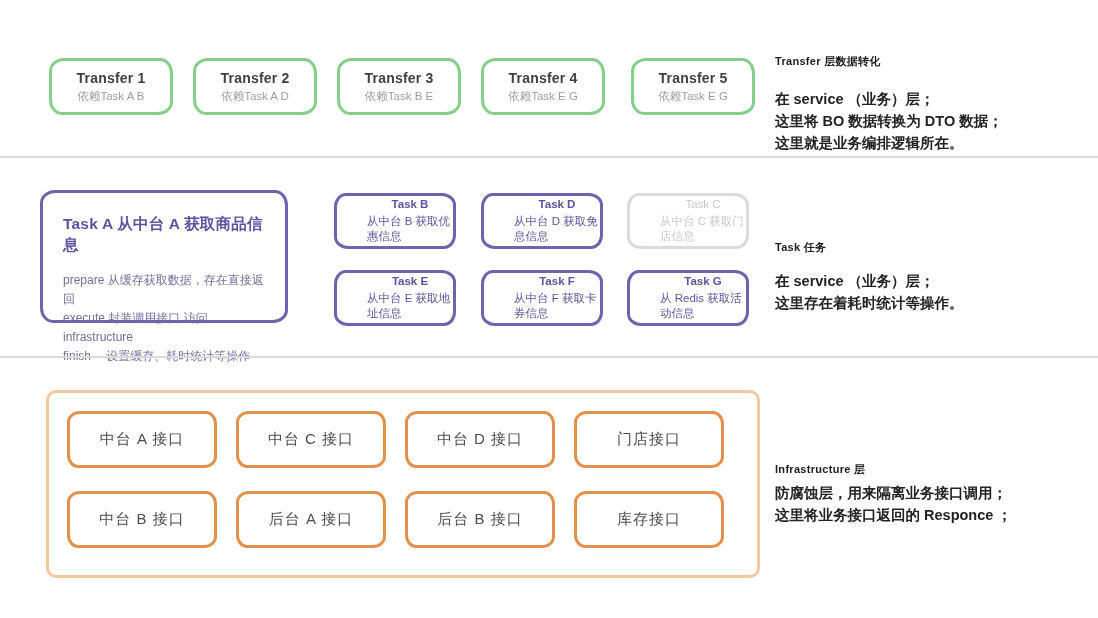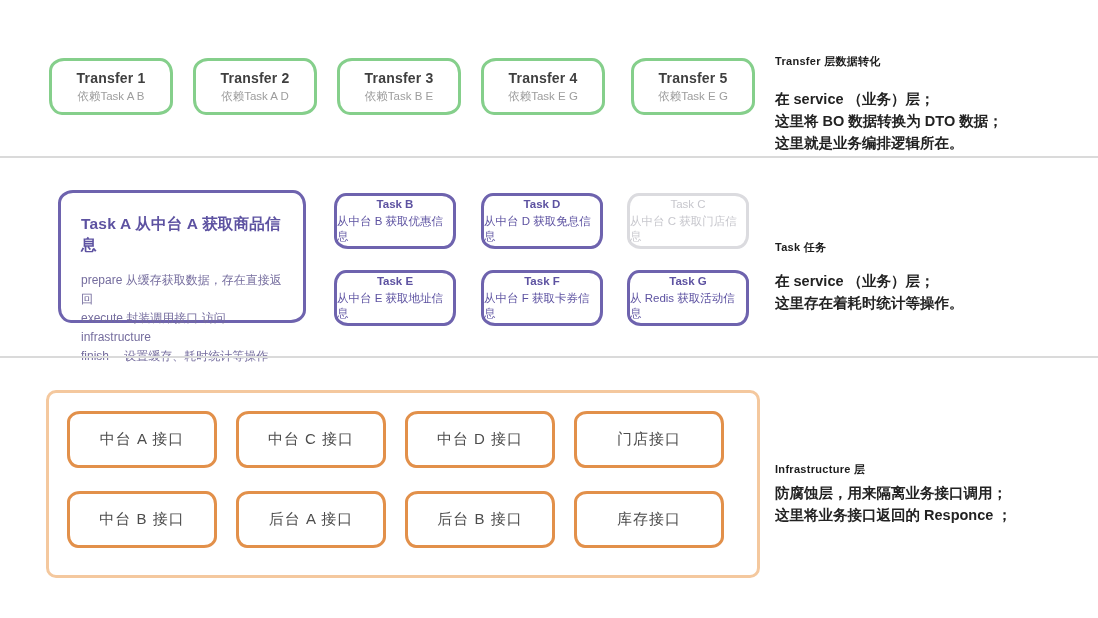--- a/index.html
+++ b/index.html
@@ -13,25 +13,25 @@
   .r-lg{border-radius:15px 13px 15px 13px / 13px 15px 13px 15px;}
   .r-md{border-radius:12px 14px 12px 14px / 14px 12px 14px 12px;}
 
   
   .tbox{border-color:var(--green);width:124px;height:57px;top:58px;
         display:flex;flex-direction:column;align-items:center;justify-content:center;gap:3px;}
   .tbox-title{font-size:14px;font-weight:700;color:#3f3f3f;letter-spacing:.2px;}
   .tbox-sub{font-size:11.5px;color:#9d9d9d;}
 
   
-  .task-main{border-color:var(--purple);left:58px;top:190px;width:248px;height:133px;padding:21px 20px 1px 20px;}
+  .task-main{border-color:var(--purple);left:40px;top:190px;width:248px;height:133px;padding:21px 20px 1px 20px;}
   .task-main-title{font-size:15.5px;font-weight:600;color:var(--purple-text);letter-spacing:.2px;}
   .task-main-body{margin-top:15px;font-size:12px;line-height:19px;color:var(--purple-soft);}
   .sbox{border-color:var(--purple);width:122px;height:56px;
-        display:flex;flex-direction:column;align-items:center;justify-content:center;gap:4px;}
+        display:flex;flex-direction:column;align-items:center;justify-content:center;gap:4px;padding-left:30px;}
   .sbox .t{font-size:11.5px;font-weight:600;color:var(--purple-text);}
   .sbox .s{font-size:11.5px;color:var(--purple-text);}
   .sbox.muted{border-color:var(--muted-border);}
   .sbox.muted .t,.sbox.muted .s{color:var(--muted-text);font-weight:400;}
 
   
   .infra-wrap{border-color:var(--orange-light);left:46px;top:390px;width:714px;height:188px;
               border-radius:10px;padding:18px;display:grid;
               grid-template-columns:repeat(4,150px);grid-auto-rows:57px;column-gap:19px;row-gap:23px;}
   .ibox{box-sizing:border-box;border:3px solid var(--orange);background:#fff;

